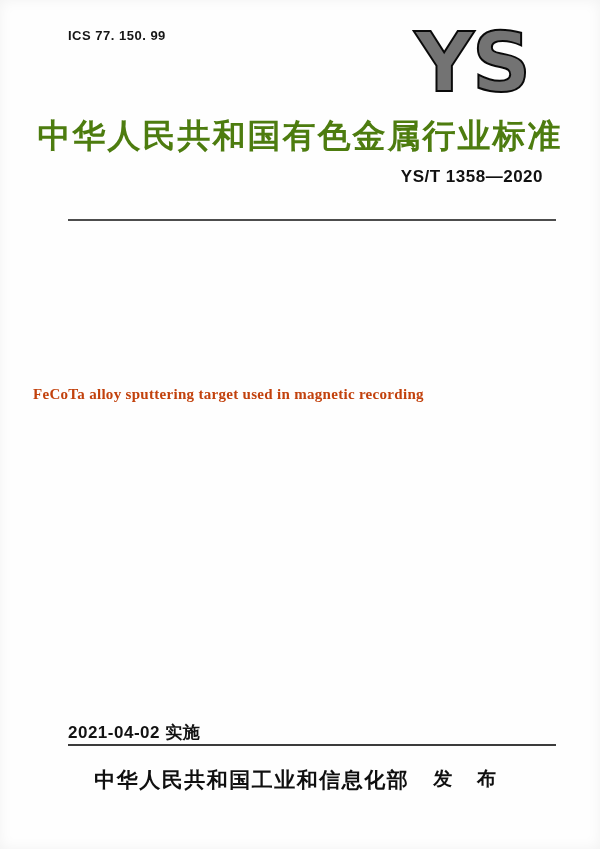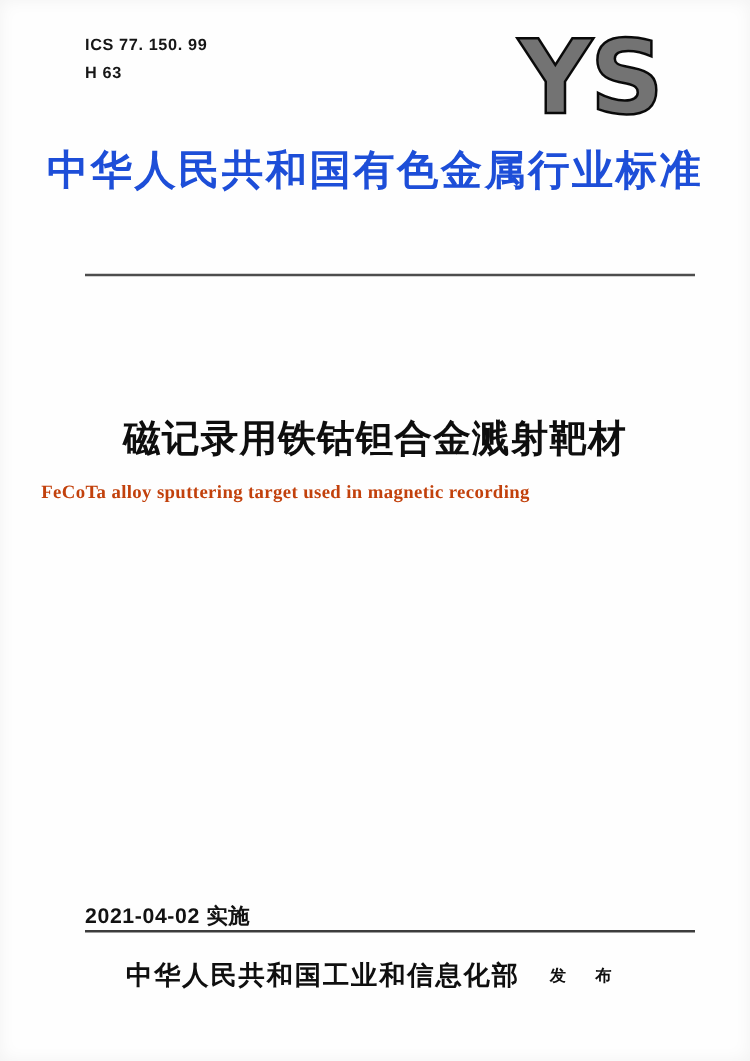--- a/index.html
+++ b/index.html
@@ -52,21 +52,21 @@
   .standard-type {
     position: absolute;
     top: 114px;
     left: 0;
     width: 100%;
     text-align: center;
     font-size: 33px;
     font-weight: bold;
     letter-spacing: 2px;
     white-space: nowrap;
-    color: #1d4ed8;
+    color: #4d7c0f;
   }
 
   .standard-code {
     position: absolute;
     top: 167px;
     right: 57px;
     font-size: 17px;
     font-weight: bold;
     letter-spacing: 0.5px;
     color: #111;
@@ -130,45 +130,44 @@
     font-family: "Liberation Serif", serif;
     font-weight: bold;
     white-space: nowrap;
     color: #0f0f0f;
   }
   .publisher-name {
     font-size: 21px;
     letter-spacing: 1.5px;
   }
   .publish-label {
-    font-size: 13px;
+    font-size: 19px;
     letter-spacing: 10px;
     margin-left: 24px;
     position: relative;
     top: -2px;
   }
 </style>
 </head>
 <body>
 
 <div class="page">
 
   <div class="ics-block">
     <div>ICS 77. 150. 99</div>
-    <div>H 63</div>
   </div>
 
   <div class="logo">YS</div>
 
   <div class="standard-type">中华人民共和国有色金属行业标准</div>
 
+  <div class="standard-code">YS/T 1358—2020</div>
 
   <div class="rule rule-top"></div>
 
-  <div class="title-cn">磁记录用铁钴钽合金溅射靶材</div>
 
   <div class="title-en">FeCoTa alloy sputtering target used in magnetic recording</div>
 
   <div class="dates-row">
     <span>2021-04-02 实施</span>
   </div>
 
   <div class="rule rule-bottom"></div>
 
   <div class="publisher-row">

